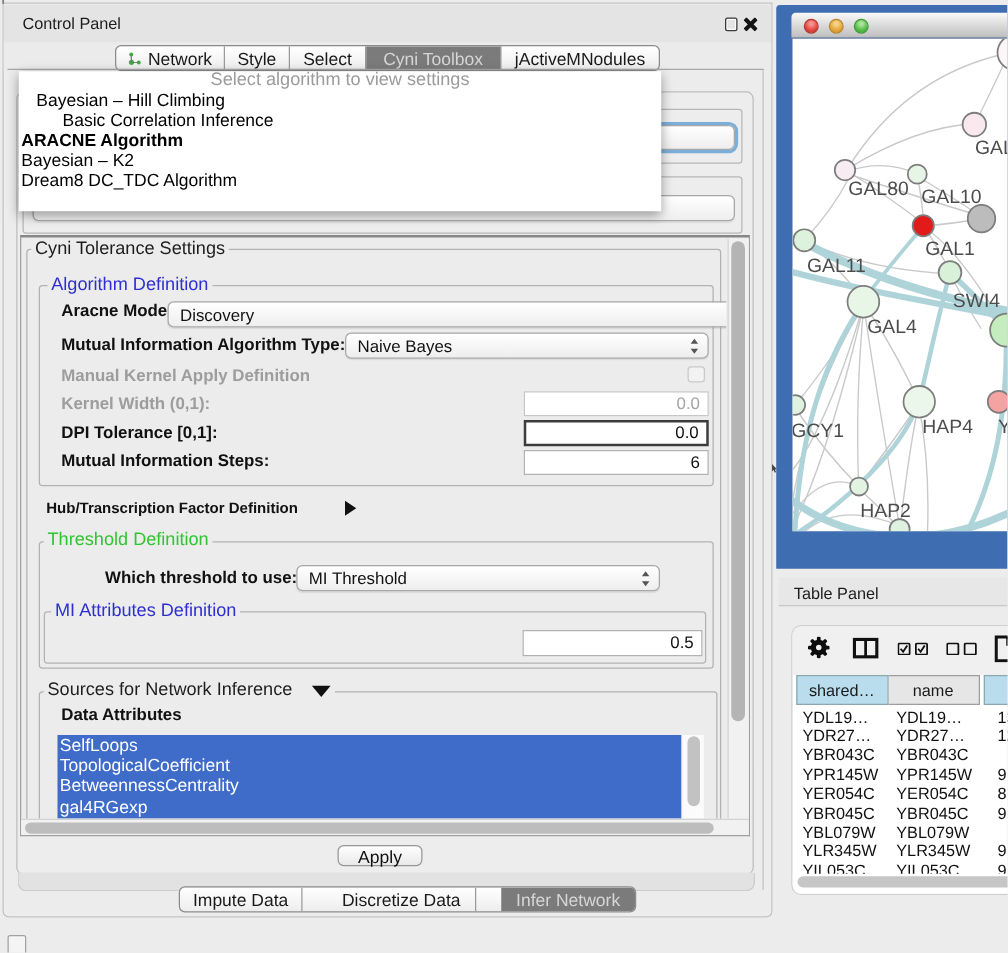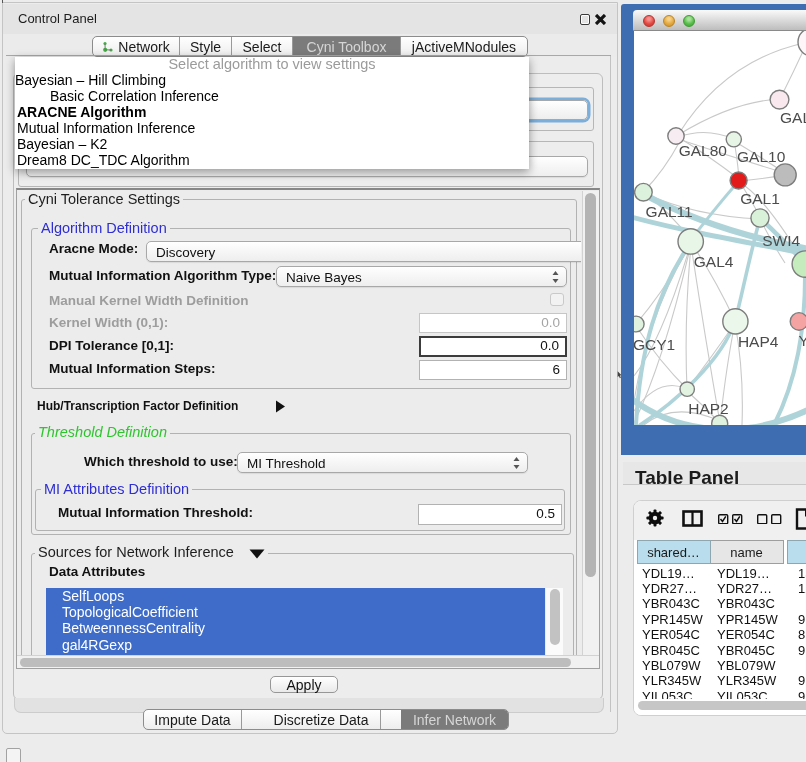--- a/index.html
+++ b/index.html
@@ -1,21 +1,21 @@
 <!DOCTYPE html>
 <html><head>
 <meta charset="utf-8">
 <style>
 * { margin:0; padding:0; box-sizing:border-box; }
 html,body { width:806px; height:762px; background:#ececec; font-family:"Liberation Sans", sans-serif; overflow:hidden; position:relative; }
 .abs { position:absolute; }
 .grp { position:absolute; border:1px solid #b6b6b6; border-radius:3px; }
 .grplabel { position:absolute; background:#ececec; padding:0 3px; font-size:14.5px; color:#1e1e1e; white-space:nowrap; line-height:17px; }
 .blue { color:#2e2ed2; }
-.green { color:#2ec52e;font-style:italic; }
+.green { color:#2ec52e; }
 .lbl { position:absolute; font-size:13.5px; font-weight:bold; color:#111; white-space:nowrap; line-height:16px;margin-left:12px; }
 .dis { color:#9d9d9d; }
 .combo { position:absolute; border:1px solid #a8a8a8; border-radius:5px; background:linear-gradient(#ffffff,#f7f7f7 45%,#eeeeee); box-shadow:0 1px 1px rgba(0,0,0,0.08); font-size:13.5px; color:#111; }
 .combo .ct { position:absolute; left:9px; top:50%; transform:translateY(-50%); white-space:nowrap; }
 .combo .car { position:absolute; right:6px; top:50%; transform:translateY(-50%); width:9px; height:14px; }
 .inp { position:absolute; border:1px solid #b2b2b2; background:#fff; font-size:13.5px; color:#111; text-align:right; padding-right:6px; line-height:18px; }
 .seg { position:absolute; height:21px; display:flex; border:1px solid #8c8c8c; border-radius:5px; overflow:hidden; background:linear-gradient(#ffffff,#ededed); }
 .seg .s { height:100%; display:flex; align-items:center; justify-content:center; font-size:14px; color:#1a1a1a; border-right:1px solid #9a9a9a; white-space:nowrap; }
 .seg .s:last-child { border-right:none; }
 .seg .on { background:#7b7b7b; color:#d6d6d6; }
@@ -64,38 +64,38 @@
 <div class="abs" style="left:17px; top:191px; width:564px; height:464px; overflow:hidden;">
   <div class="abs" style="left:0; top:0; width:564px; height:600px;">
 
     <div class="abs" style="left:4px; top:8px; width:556px; height:660px; border:1px solid #b2b2b2; border-radius:3px;"></div>
     <div class="grplabel" style="left:8px; top:0px;">Cyni Tolerance Settings</div>
 
     <div class="abs" style="left:14px; top:37px; width:540px; height:161px; border:1px solid #b2b2b2; border-radius:3px;"></div>
     <div class="grplabel blue" style="left:21px; top:29px;">Algorithm Definition</div>
 
     <div class="lbl" style="left:20px; top:50px;">Aracne Mode:</div>
-    <div class="combo" style="left:129px; top:50px; width:485px; height:21px;">
+    <div class="combo" style="left:117px; top:50px; width:485px; height:21px;">
         <span class="ct">Discovery</span>
         <svg class="car" viewBox="0 0 9 14">
           <path d="M4.5 1 L7.5 5 L1.5 5 Z" fill="#555"></path>
           <path d="M4.5 13 L7.5 9 L1.5 9 Z" fill="#555"></path>
         </svg>
       </div>
 
     <div class="lbl" style="left:20px; top:76.5px;">Mutual Information Algorithm Type:</div>
     <div class="combo" style="left:259px; top:75px; width:291px; height:21px;">
         <span class="ct">Naive Bayes</span>
         <svg class="car" viewBox="0 0 9 14">
           <path d="M4.5 1 L7.5 5 L1.5 5 Z" fill="#555"></path>
           <path d="M4.5 13 L7.5 9 L1.5 9 Z" fill="#555"></path>
         </svg>
       </div>
 
-    <div class="lbl dis" style="left:20px; top:101.5px;">Manual Kernel Width Definition</div>
+    <div class="lbl dis" style="left:20px; top:101.5px;">Manual Kernel Apply Definition</div>
     <div class="abs" style="left:533px; top:102px; width:14px; height:13px; border:1px solid #c9c9c9; border-radius:3px; background:#f2f2f2;"></div>
 
     <div class="lbl dis" style="left:20px; top:124px;">Kernel Width (0,1):</div>
     <div class="inp" style="left:402px; top:122px; width:148px; height:20px; border-color:#c6c6c6; color:#a5a5a5;">0.0</div>
 
     <div class="lbl" style="left:20px; top:146.7px;">DPI Tolerance [0,1]:</div>
     <div class="inp" style="left:402px; top:145px; width:148px; height:21px; border:2px solid #3c3c3c; line-height:16px;">0.0</div>
 
     <div class="lbl" style="left:20px; top:170px;">Mutual Information Steps:</div>
     <div class="inp" style="left:402px; top:169px; width:148px; height:20px;">6</div>
@@ -112,30 +112,29 @@
     <div class="combo" style="left:220px; top:261px; width:291px; height:21px;">
         <span class="ct">MI Threshold</span>
         <svg class="car" viewBox="0 0 9 14">
           <path d="M4.5 1 L7.5 5 L1.5 5 Z" fill="#555"></path>
           <path d="M4.5 13 L7.5 9 L1.5 9 Z" fill="#555"></path>
         </svg>
       </div>
 
     <div class="abs" style="left:18px; top:298px; width:530px; height:42px; border:1px solid #b2b2b2; border-radius:3px;"></div>
     <div class="grplabel blue" style="left:24px; top:290px;">MI Attributes Definition</div>
-    <div class="lbl" style="left:29px; top:313.7px;">Mutual Information Threshold:</div>
     <div class="inp" style="left:401px; top:313px; width:144px; height:21px;">0.5</div>
 
     <div class="abs" style="left:14px; top:362px; width:543px; height:300px; border:1px solid #b2b2b2; border-radius:3px;"></div>
     <div class="grplabel" style="left:18px; top:352.5px;">Sources for Network Inference <svg width="16" height="10" viewBox="0 0 16 10" style="display:inline-block; margin-left:11px; transform:translateY(2px);">
           <path d="M0.5 0.5 L15.5 0.5 L8 9.5 Z" fill="#111"></path>
         </svg></div>
     <div class="lbl" style="left:20px; top:373px;">Data Attributes</div>
 
-    <div class="abs" style="left:28.9px; top:396.9px; width:499px; height:67px; background:#3e6cc8; color:#fff; font-size:14px; line-height:16.3px; padding-left:16px;">
+    <div class="abs" style="left:28.9px; top:396.9px; width:499px; height:67px; background:#3e6cc8; color:#fff; font-size:14px; line-height:16.3px; padding-left:2px;">
       <div>SelfLoops</div>
       <div>TopologicalCoefficient</div>
       <div>BetweennessCentrality</div>
       <div>gal4RGexp</div>
     </div>
     <div class="abs" style="left:528.5px; top:396.9px; width:17px; height:67px; background:#fbfbfb;"></div>
     <div class="abs" style="left:532.5px; top:398px; width:10px; height:56px; background:#c2c2c2; border-radius:5px;"></div>
   </div>
 </div>
 
@@ -150,24 +149,23 @@
 <div class="seg" style="left:143px; top:709px;gap:20px;">
   <div class="s" style="width:98px;">Impute Data</div>
   <div class="s" style="width:119px;">Discretize Data</div>
   <div class="s on" style="width:107px;">Infer Network</div>
 </div>
 
 <div class="abs" style="left:6px; top:748px; width:15px; height:16px; border:1px solid #a2a2a2; background:#f4f4f4; border-radius:2px;"></div>
 
 <div class="abs" style="left:15px; top:57px; width:514px; height:112px; background:#ffffff; box-shadow:0 3px 9px rgba(0,0,0,0.4); font-size:14px; color:#000;">
   <div style="height:15px; text-align:center; color:#9b9b9b; line-height:14px; font-size:14.5px;">Select algorithm to view settings</div>
-  <div style="height:16px; line-height:16px; padding-left:0;">Bayesian – Hill Climbing</div>
+  <div style="height:16px; line-height:16px; padding-left:14px;">Bayesian – Hill Climbing</div>
   <div style="height:16px; line-height:16px; padding-left:2px;margin-left:33px;">Basic Correlation Inference</div>
   <div style="height:16px; line-height:16px; padding-left:2px; font-weight:bold;">ARACNE Algorithm</div>
-  <div style="height:16px; line-height:16px; padding-left:2px;">Mutual Information Inference</div>
   <div style="height:16px; line-height:16px; padding-left:2px;">Bayesian – K2</div>
   <div style="height:16px; line-height:16px; padding-left:2px;">Dream8 DC_TDC Algorithm</div>
 </div>
 
 <svg class="abs" style="left:617px; top:371px;" width="5" height="8" viewBox="0 0 6 9">
     <path d="M0.8 0 L0.8 7 L2.3 5.6 L3.4 8.3 L4.6 7.7 L3.5 5.2 L5.4 4.9 Z" fill="#444"></path>
   </svg>
 
 <div class="abs" style="left:621px; top:4px; width:185px; height:451px; background:#3e6db1; border-radius:3px 0 0 0;"></div>
 <div class="abs" style="left:633px; top:10px; width:173px; height:21px; background:linear-gradient(#fafafa,#bdbdbd); border-bottom:1px solid #8a8a8a; border-radius:4px 0 0 0;"></div>
@@ -249,21 +247,21 @@
     <text x="59.8" y="235.6">GAL4</text>
     <text x="-1" y="318.8">GCY1</text>
     <text x="103.9" y="315.6">HAP4</text>
     <text x="164.4" y="315">Y</text>
     <text x="54.2" y="382.8">HAP2</text>
   </g>
 </svg>
 </div>
 
 <div class="abs" style="left:623px; top:462px; width:183px; height:23px; background:#e7e7e7; border-bottom:1px solid #c8c8c8;"></div>
-<div class="abs" style="left:635px; top:467px; font-size:19px; color:#1c1c1c;font-weight:bold;">Table Panel</div>
+<div class="abs" style="left:635px; top:467px; font-size:13px; color:#1c1c1c;">Table Panel</div>
 
 <div class="abs" style="left:633px; top:500px; width:180px; height:216px; background:#ffffff; border:1px solid #cfcfcf; border-radius:8px; overflow:hidden;">
 
   <div class="abs" style="left:0; top:0; width:100%; height:39px; background:#f0f0f0;"></div>
 
   <svg class="abs" style="left:12px; top:8px;" width="18" height="18" viewBox="0 0 18 18">
       <g fill="#0d0d0d">
         <circle cx="9" cy="9" r="6.3"></circle>
         <rect x="7.5" y="0.4" width="3" height="4" rx="1"></rect>
         <rect x="7.5" y="13.6" width="3" height="4" rx="1"></rect>

